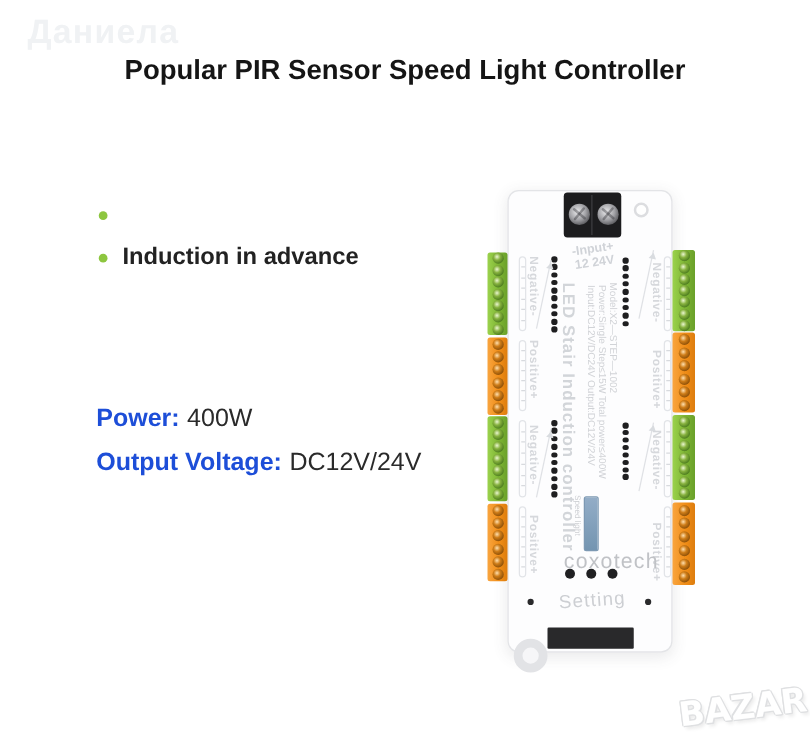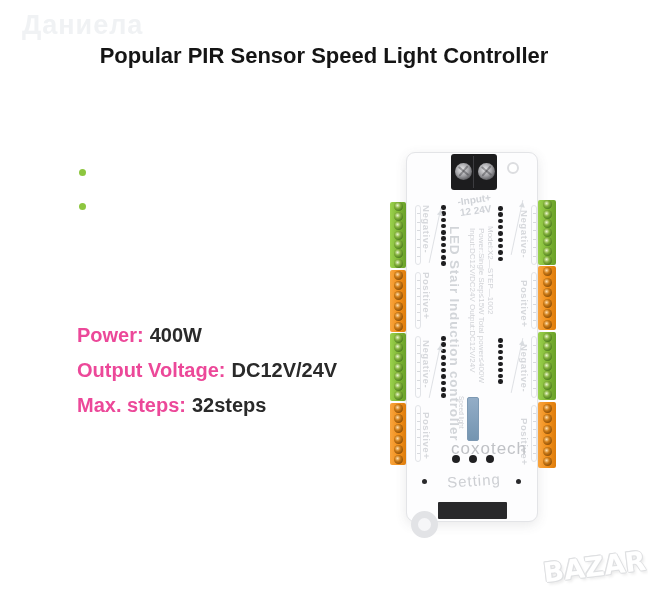--- a/index.html
+++ b/index.html
@@ -4,22 +4,22 @@
 <style>
   * { margin:0; padding:0; box-sizing:border-box; }
   html,body { width:648px; height:600px; background:#ffffff; font-family:"Liberation Sans", sans-serif; position:relative; overflow:hidden; }
   .watermark { position:absolute; left:22px; top:10px; font-size:27px; font-weight:700; color:#f0f2f4; letter-spacing:1px; }
   .title { position:absolute; left:0; right:0; top:43px; text-align:center; font-size:22px; font-weight:700; color:#151515; }
   .features { position:absolute; left:79px; top:155px; }
   .feature { display:flex; align-items:center; height:34px; font-size:19px; font-weight:700; color:#222; }
   .feature .dot { width:7px; height:7px; border-radius:50%; background:#8dc63f; margin-right:12px; flex:0 0 auto; }
   .specs { position:absolute; left:77px; top:318px; }
   .spec { height:35px; line-height:35px; font-size:20px; color:#2a2a2a; white-space:nowrap; }
-  .spec .lab { font-weight:700; color:#ec4899; }
-  .spec .val { font-weight:700; margin-left:6px;margin-top:36px; }
+  .spec .lab { font-weight:700; color:#1d4ed8; }
+  .spec .val { font-weight:400; margin-left:6px;margin-top:36px; }
 
   
   #device { position:absolute; left:385px; top:148px; width:190px; height:400px; }
   #device > * { position:absolute; }
   .board { left:21px; top:4px; width:132px; height:370px; background:#fdfdfe; border:1px solid #e3e4e7; border-radius:9px; box-shadow:0 3px 12px rgba(70,70,85,.12); z-index:1; }
   .ear { left:26px; top:363px; width:27px; height:27px; border-radius:50%; background:#f6f6f8; border:7px solid #e2e3e6; z-index:2; }
   .topterm { left:66px; top:6px; width:46px; height:36px; background:#1c1c1e; border-radius:3px; z-index:2; }
   .topterm::after { content:""; position:absolute; left:22px; top:2px; width:1px; height:32px; background:#3c3c40; }
   .screw { width:17px; height:17px; border-radius:50%; background:radial-gradient(circle at 42% 38%, #ececee 0%, #a2a2a6 45%, #505054 80%); z-index:3; }
   .screw::before, .screw::after { content:""; position:absolute; left:2px; top:7px; width:13px; height:2px; background:rgba(45,45,50,.4); border-radius:1px; }
@@ -85,27 +85,27 @@
 
 <div class="watermark">Даниела</div>
 <div class="title">Popular PIR Sensor Speed Light Controller</div>
 
 <div class="features">
   <div class="feature">
       <span class="dot"></span>
     </div>
   <div class="feature">
       <span class="dot"></span>
+      <span>Induction in advance</span>
     </div>
 </div>
 
 <div class="specs">
   <div class="spec"><span class="lab">Power:</span><span class="val">400W</span></div>
   <div class="spec"><span class="lab">Output Voltage:</span><span class="val">DC12V/24V</span></div>
-  <div class="spec"><span class="lab">Max. steps:</span><span class="val">32steps</span></div>
 </div>
 
 <div id="device">
   <div class="board"></div>
   <div class="ear"></div>
   <div class="topterm"></div>
   <div class="screw s1"></div>
   <div class="screw s2"></div>
   <div class="notch-ring"></div>
 

